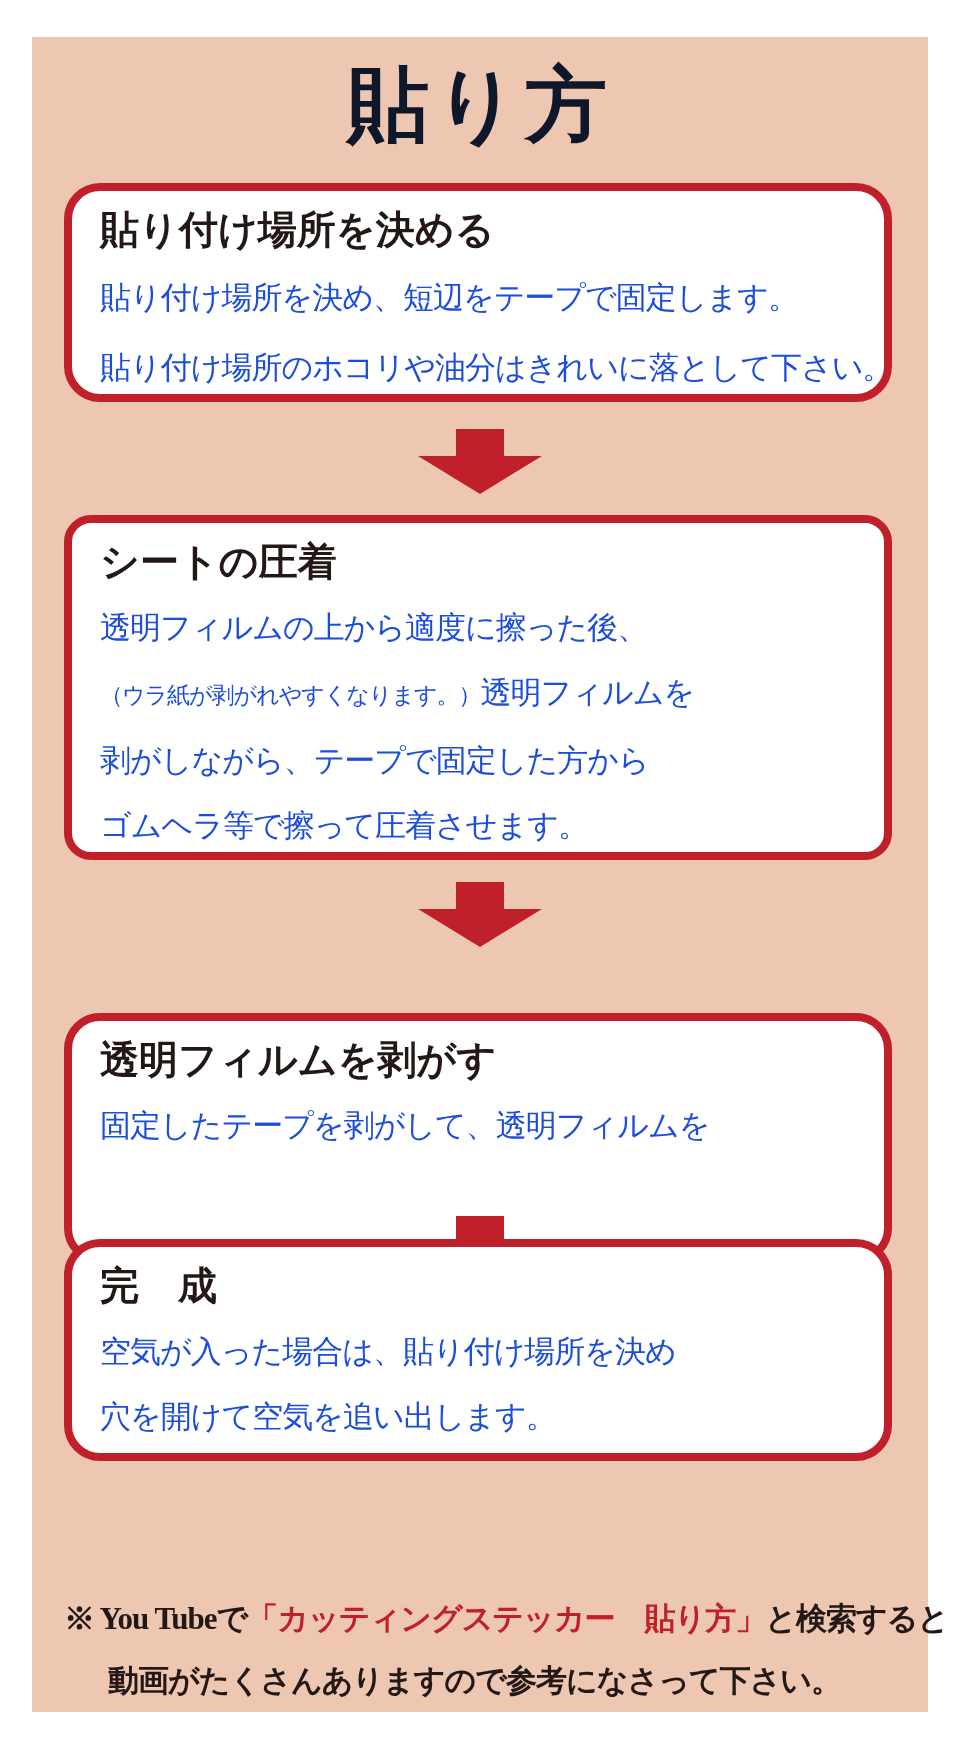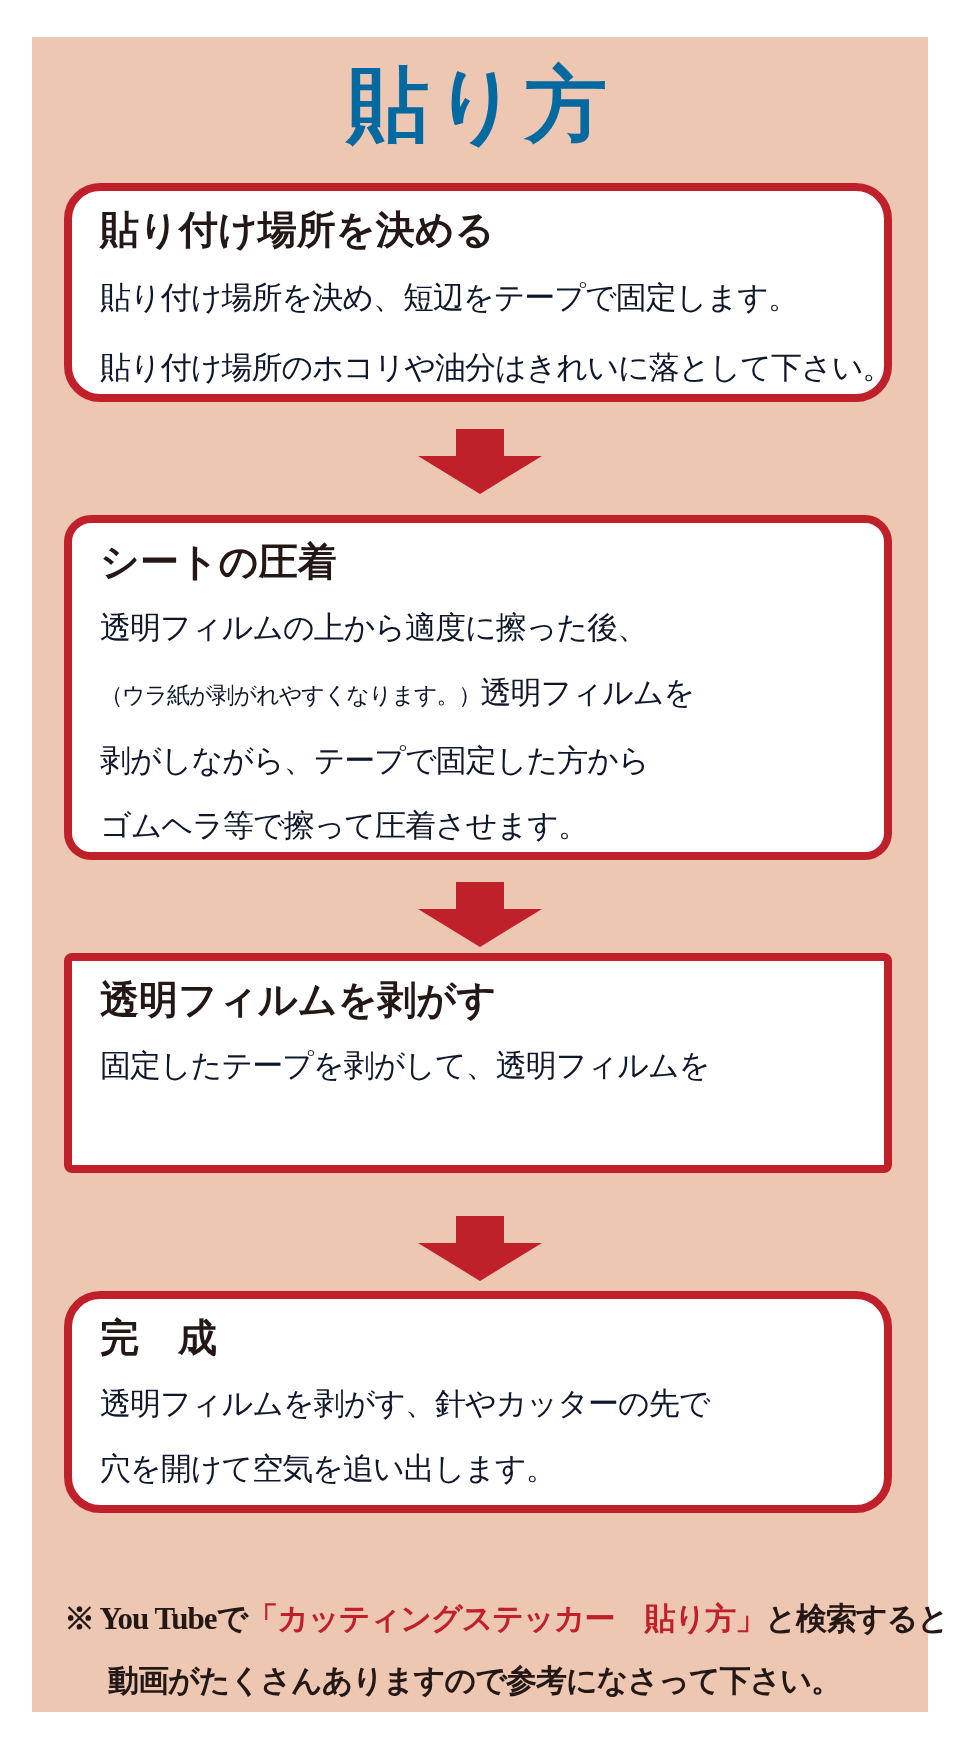--- a/index.html
+++ b/index.html
@@ -19,52 +19,52 @@
     width:896px;height:1675px;
     background:#edc7b2;
   }
   .page-title{
     position:absolute;
     top:14px;left:0;right:0;
     text-align:center;
     font-size:82px;
     font-weight:900;
     letter-spacing:6px;
-    color:#0369a1;
+    color:#0f172a;
     margin:0;
   }
   .step-card{
     position:absolute;
     left:32px;
     width:828px;
     box-sizing:border-box;
     background:#ffffff;
     border:8px solid #c0202a;
     border-radius:36px;
     padding:14px 24px 0 28px;
     overflow:hidden;
   }
   .step-card.card-1{top:146px;height:219px;}
   .step-card.card-2{top:478px;height:345px;border-radius:27px;}
-  .step-card.card-3{top:916px;height:220px;border-radius:8px;}
-  .step-card.card-4{top:1254px;height:222px;}
+  .step-card.card-3{top:976px;height:251px;}
+  .step-card.card-4{top:1202px;height:222px;}
   .step-heading{
     margin:0;
     font-size:39px;
     font-weight:800;
     color:#231815;
     line-height:50px;
     white-space:nowrap;
   }
   .step-body{margin-top:8px;}
   .step-line{
     margin:0;
     font-size:31px;
     font-weight:400;
-    color:#0f172a;
+    color:#1d4ed8;
     line-height:65px;
     letter-spacing:-1px;
     white-space:nowrap;
   }
   .card-1 .step-line{line-height:70px;}
   .small-note{
     font-size:23px;
   }
   .flow-arrow{
     position:absolute;
@@ -144,21 +144,21 @@
     </section>
 
     <div class="flow-arrow arrow-3">
       <div class="arrow-stem"></div>
       <div class="arrow-head"></div>
     </div>
 
     <section class="step-card card-4">
       <h2 class="step-heading">完　成</h2>
       <div class="step-body">
-        <p class="step-line">透明フィルムを剥がす、針やカッターの先で</p>
+        <p class="step-line">空気が入った場合は、貼り付け場所を決め</p>
         <p class="step-line">穴を開けて空気を追い出します。</p>
       </div>
     </section>
 
     <div class="footer-note">
       <p class="footer-line"><span>※ You Tubeで</span><span class="highlight-red">「カッティングステッカー　貼り方」</span><span>と検索すると</span></p>
       <p class="footer-line indented">動画がたくさんありますので参考になさって下さい。</p>
     </div>
 
   </div>

